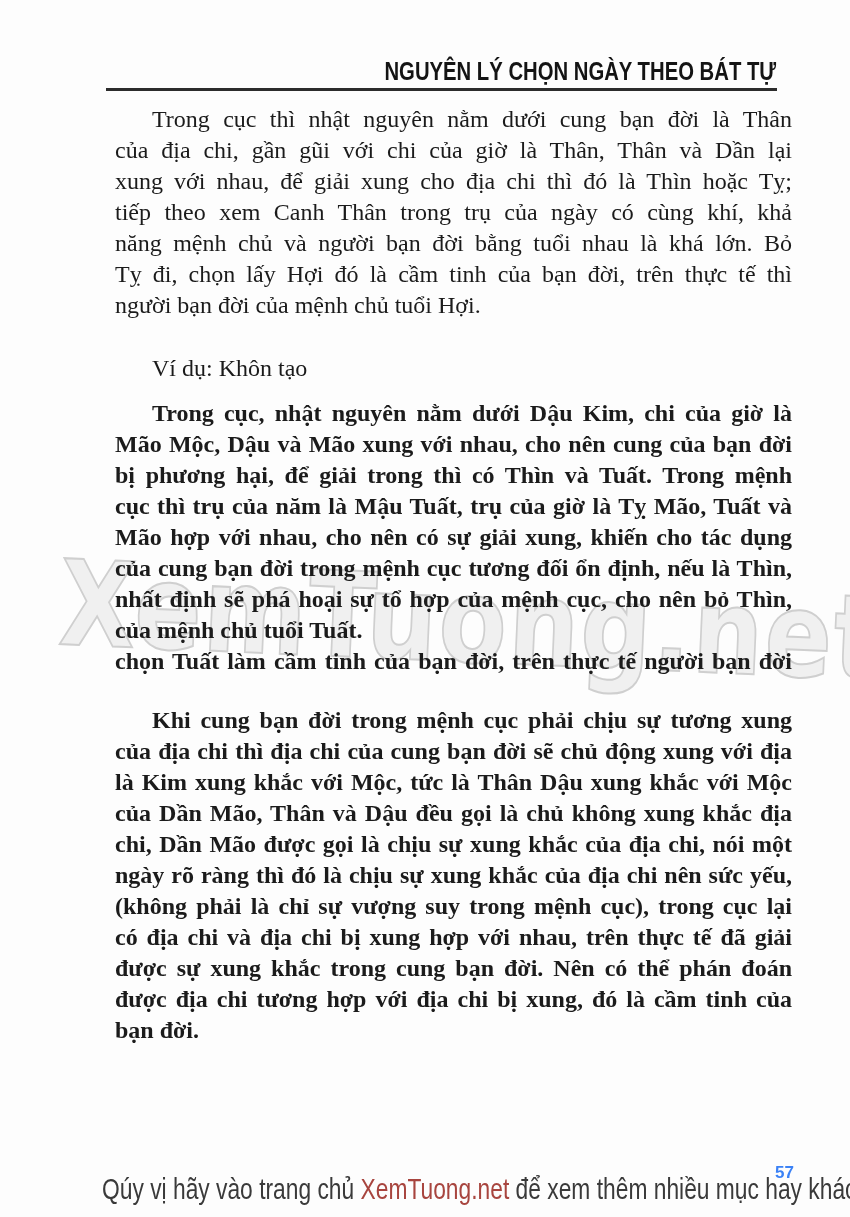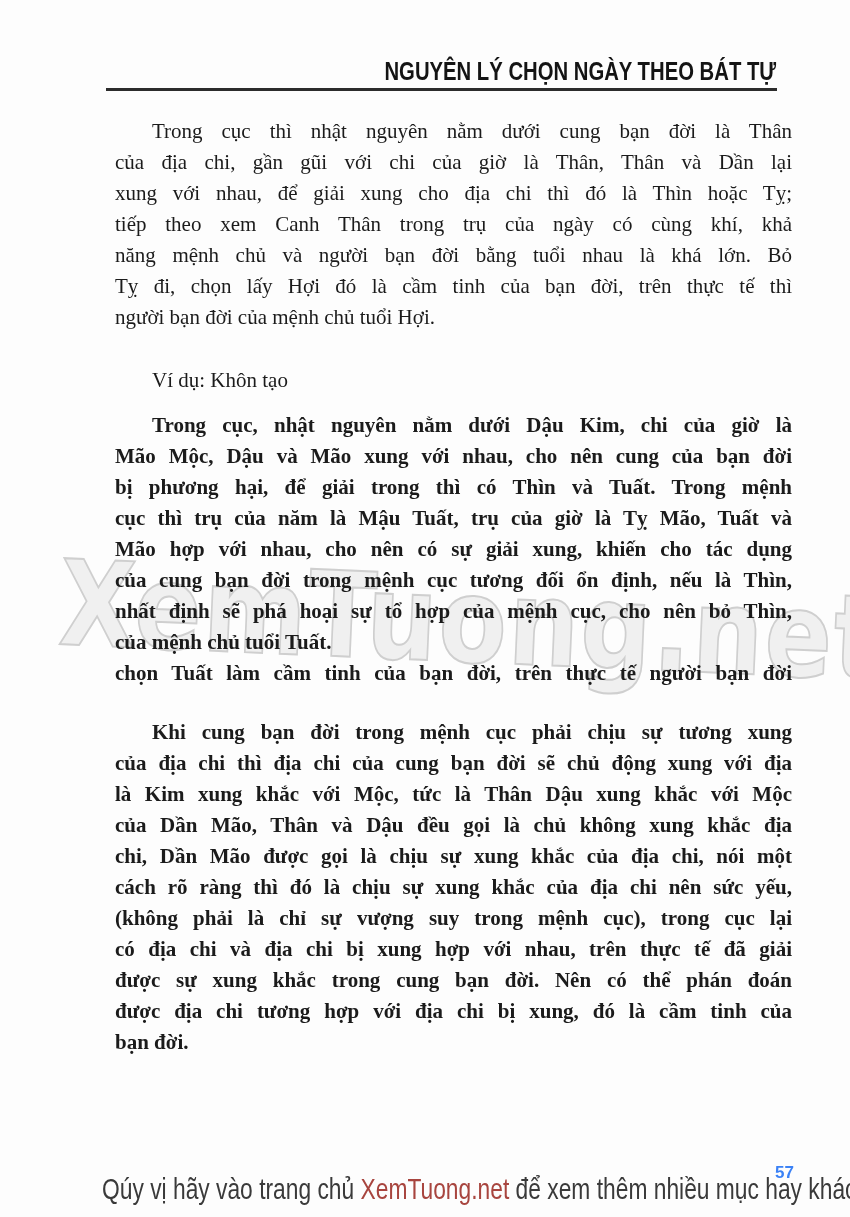--- a/index.html
+++ b/index.html
@@ -44,24 +44,24 @@
   .header-rule {
     position: absolute;
     left: 106px; top: 88px;
     width: 671px; height: 3px;
     background: #2c2c2c;
     z-index: 1;
   }
 
   .content {
     position: absolute;
-    left: 115px; top: 116px;
+    left: 115px; top: 104px;
     width: 677px;
     z-index: 1;
-    font-size: 21px;
+    font-size: 24px;
     line-height: 31px;
   }
   .line { text-align: justify; text-align-last: justify; }
   .line.final { text-align-last: left; }
   .para .line:first-child { text-indent: 37px; }
 
   .example { margin: 30px 0 12px 0; }
   .exline { line-height: 35px; text-indent: 37px; }
   .para + .para { margin-top: 28px; font-weight: bold; }
   .example + .para { margin-top: 0; font-weight: bold; }
@@ -125,21 +125,21 @@
       <div class="line">nhất định sẽ phá hoại sự tổ hợp của mệnh cục, cho nên bỏ Thìn,</div>
       <div class="line final">của mệnh chủ tuổi Tuất.</div>
       <div class="line">chọn Tuất làm cầm tinh của bạn đời, trên thực tế người bạn đời</div>
     </div>
   <div class="para">
       <div class="line">Khi cung bạn đời trong mệnh cục phải chịu sự tương xung</div>
       <div class="line">của địa chi thì địa chi của cung bạn đời sẽ chủ động xung với địa</div>
       <div class="line">là Kim xung khắc với Mộc, tức là Thân Dậu xung khắc với Mộc</div>
       <div class="line">của Dần Mão, Thân và Dậu đều gọi là chủ không xung khắc địa</div>
       <div class="line">chi, Dần Mão được gọi là chịu sự xung khắc của địa chi, nói một</div>
-      <div class="line">cách rõ ràng thì đó là chịu sự xung khắc của địa chi nên sức yếu,</div>
+      <div class="line">ngày rõ ràng thì đó là chịu sự xung khắc của địa chi nên sức yếu,</div>
       <div class="line">(không phải là chỉ sự vượng suy trong mệnh cục), trong cục lại</div>
       <div class="line">có địa chi và địa chi bị xung hợp với nhau, trên thực tế đã giải</div>
       <div class="line">được sự xung khắc trong cung bạn đời. Nên có thể phán đoán</div>
       <div class="line">được địa chi tương hợp với địa chi bị xung, đó là cầm tinh của</div>
       <div class="line final">bạn đời.</div>
     </div>
 </div>
 
 <div class="footer">
   <span>Qúy vị hãy vào trang chủ </span><span class="brand">XemTuong.net</span><span> để xem thêm nhiều mục hay khác</span>

